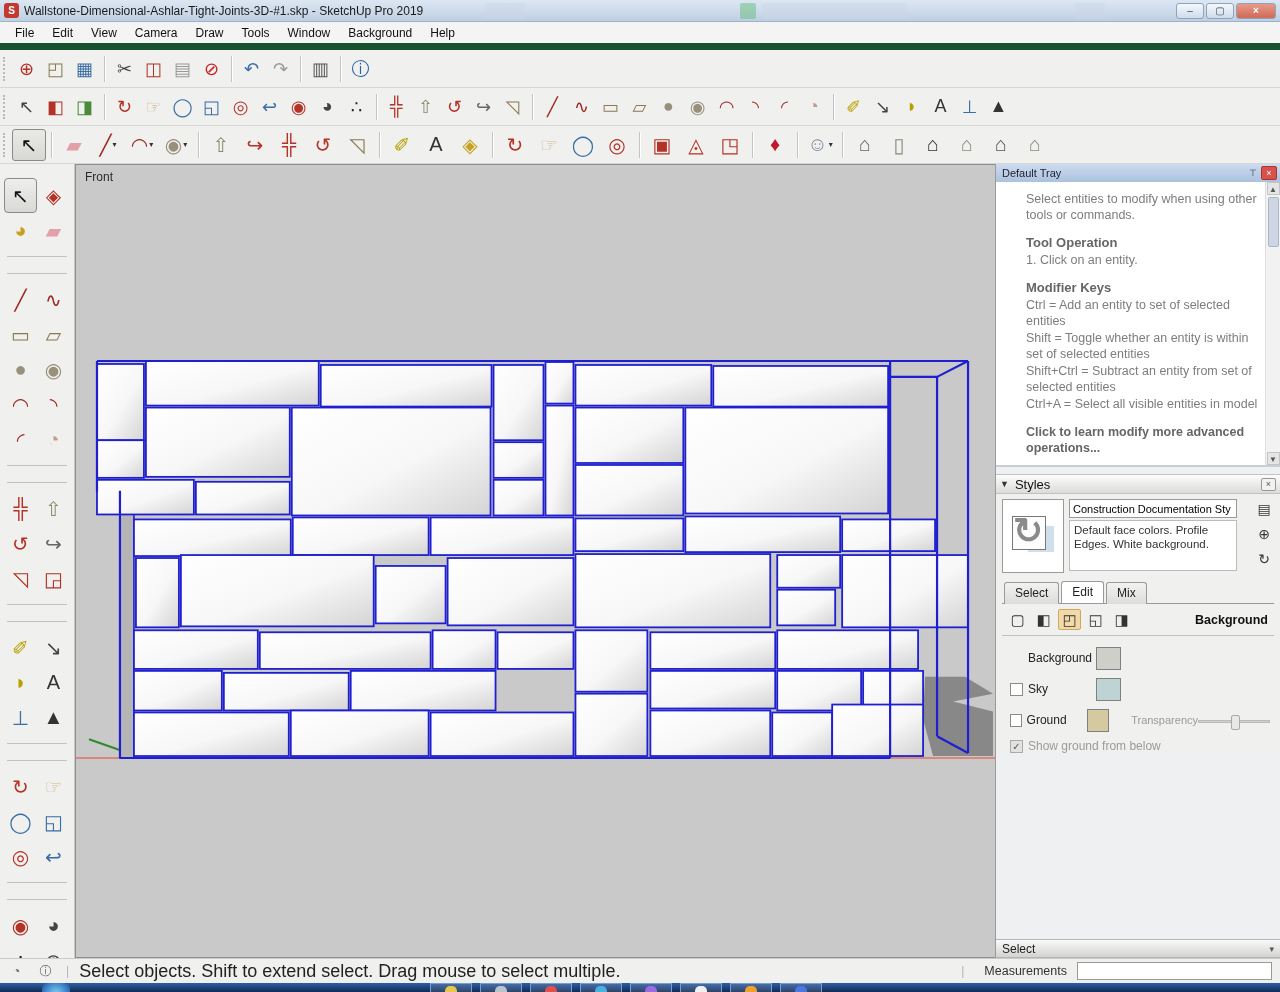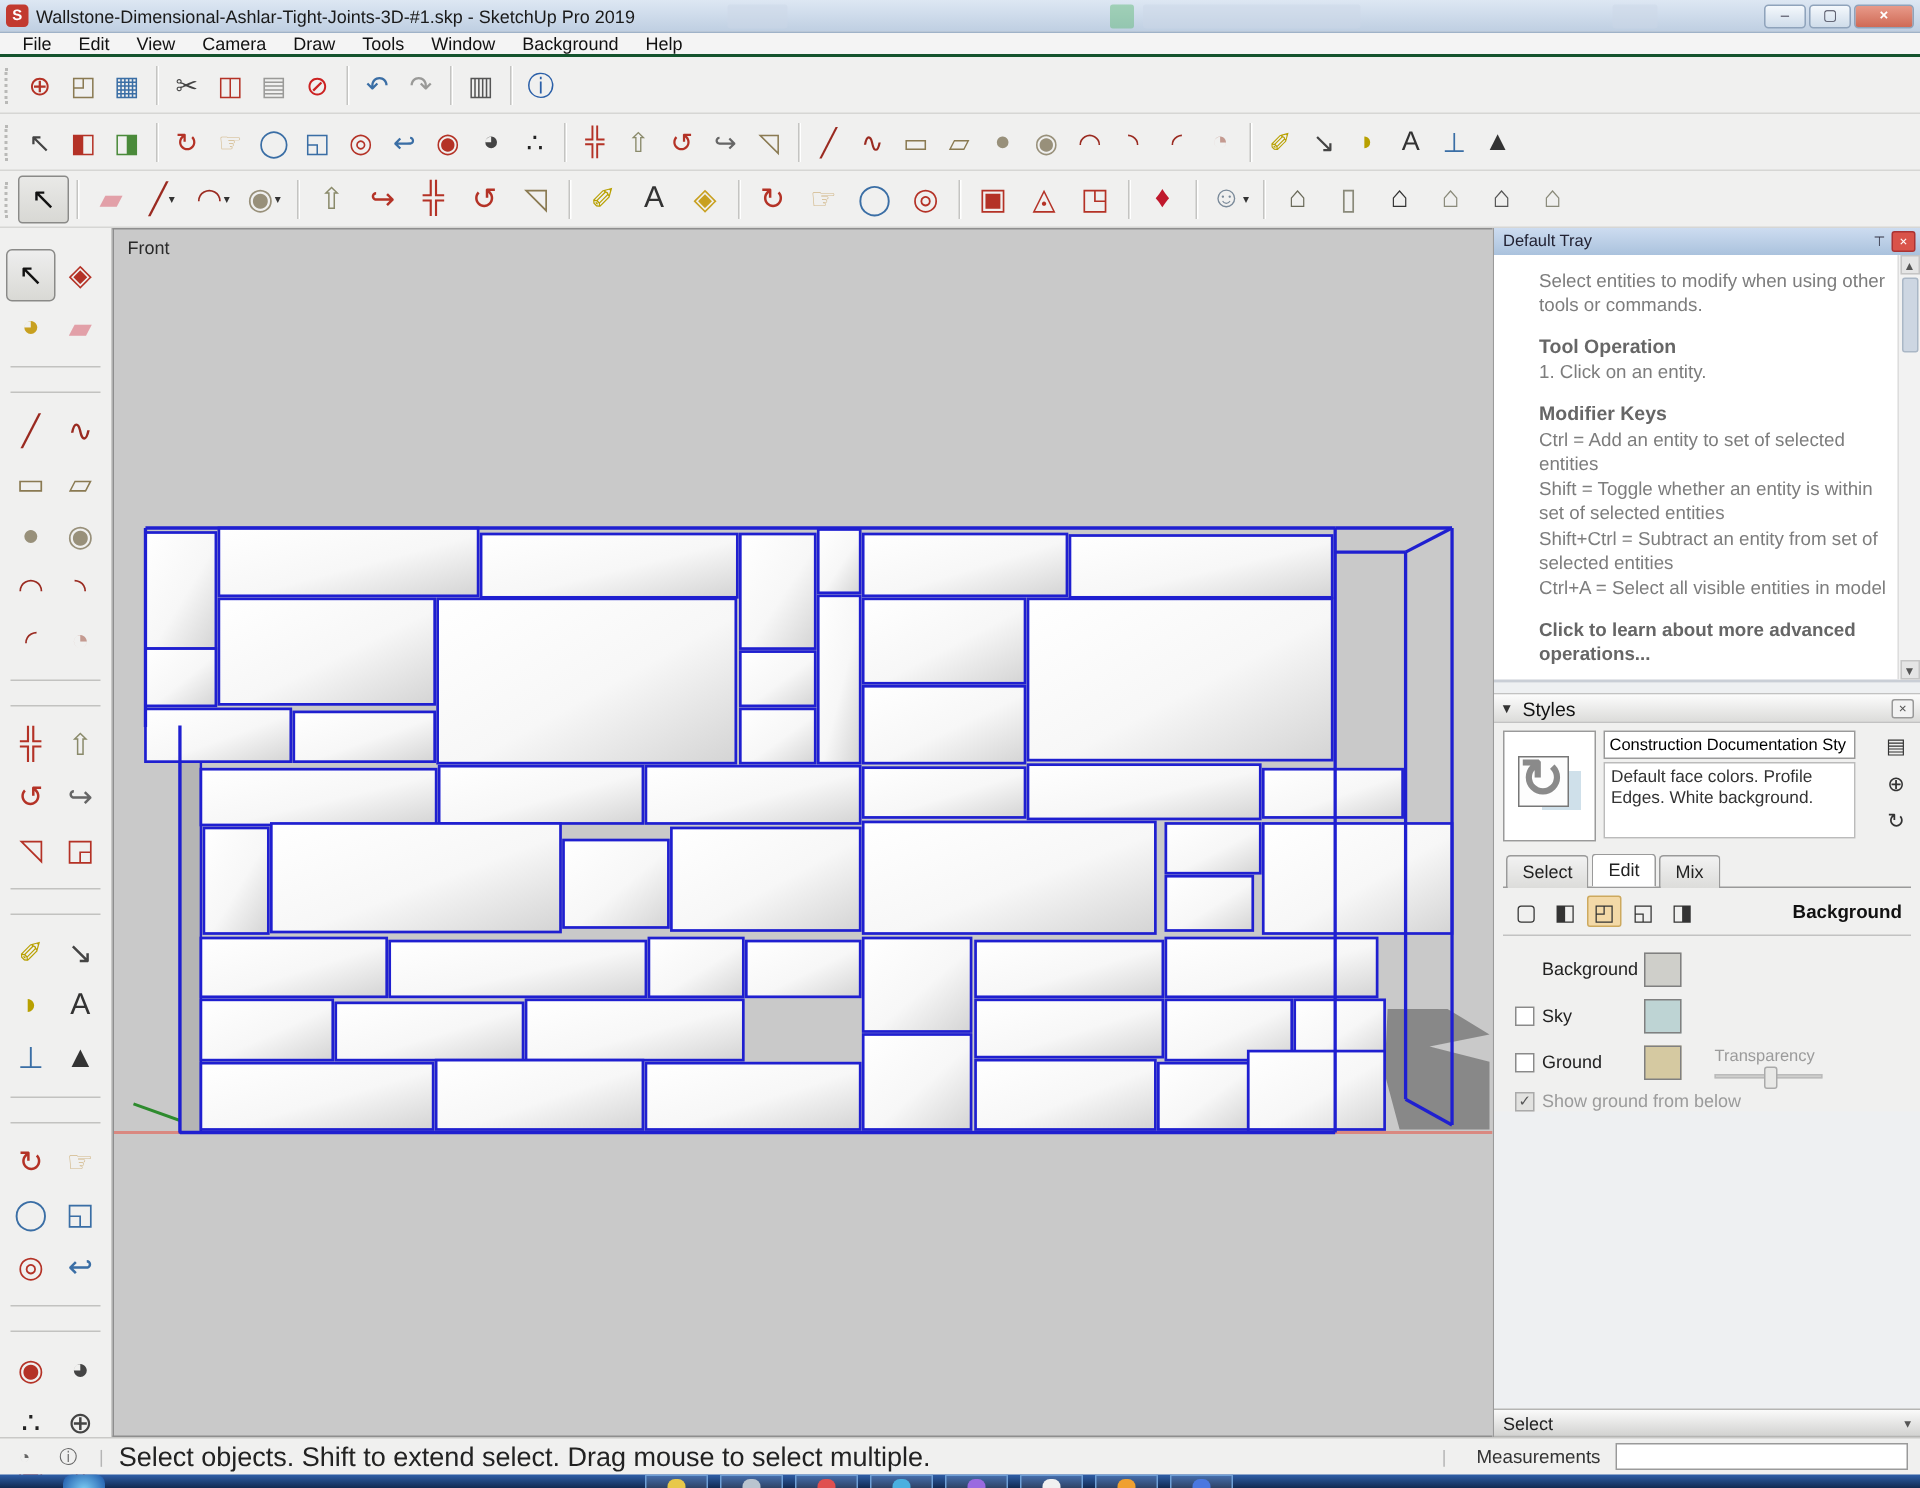--- a/index.html
+++ b/index.html
@@ -13,21 +13,21 @@
   .ghost { position:absolute; top:3px; height:16px; border-radius:2px; opacity:.45; }
   .g1 { left:485px; width:40px; background:#cdd8e6; }
   .g2 { left:740px; width:16px; background:#5cb870; }
   .g3 { left:762px; width:145px; background:#cdd8e6; }
   .g4 { left:1075px; width:30px; background:#cdd8e6; }
   .win-controls { margin-left:auto; display:flex; }
   .win-btn { width:28px; height:16px; border:1px solid #8fa3bb; border-radius:3px; background:linear-gradient(#f4f8fc,#cfdcea); margin-left:2px; font-size:10px; line-height:14px; text-align:center; color:#445; }
   .win-btn.close { width:40px; background:linear-gradient(#e89a8a,#cf6a55); color:#fff; font-weight:bold; }
 
   
-  .menubar { height:16px; background:#f4f4f4; display:flex; align-items:center; padding-left:6px; border-bottom:2px solid #14532d; }
+  .menubar { height:28px; background:#f4f4f4; display:flex; align-items:center; padding-left:6px; border-bottom:7px solid #14532d; }
   .menu-item { padding:2px 9px; color:#111; }
 
   
   .tbrow { background:#f0f0ef; display:flex; align-items:center; border-bottom:1px solid #d6d6d4; }
   .tb1 { height:38px; } .tb2 { height:38px; } .tb3 { height:38px; }
   .tb-handle { width:5px; height:24px; margin:0 4px 0 3px; border-left:2px dotted #b9b9b7; }
   .tb-sep { width:1px; height:26px; background:#c4c4c2; box-shadow:1px 0 0 #ffffff; margin:0 5px; }
   .tb-icon { width:29px; height:30px; display:flex; align-items:center; justify-content:center; font-size:18px; position:relative; }
   .tb-icon .dd { font-size:8px; color:#333; margin-left:1px; }
   .tb-icon.active-tool { border:1px solid #8a8a88; background:linear-gradient(#e9e9e7,#d8d8d4); border-radius:3px; width:34px; height:32px; }
@@ -81,21 +81,21 @@
   .editbar { display:flex; align-items:center; padding:5px 4px; border-bottom:1px solid #c2c2c2; }
   .ebtn { width:23px; height:21px; display:flex; align-items:center; justify-content:center; font-size:15px; color:#333; margin-right:3px; border:1px solid transparent; }
   .ebtn.selected { background:#f3d9a7; border:1px solid #cda95e; border-radius:2px; }
   .editbar-label { margin-left:auto; font-weight:bold; font-size:12.5px; color:#111; padding-right:2px; }
   .bgsec { padding:10px 4px 0 8px; }
   .bgrow { display:flex; align-items:center; margin-bottom:7px; height:24px; }
   .bgrow .lbl { width:60px; font-size:12px; color:#222; }
   .cb { width:13px; height:13px; border:1px solid #8a8a8a; background:#fff; margin-right:5px; font-size:10px; line-height:12px; text-align:center; color:#555; }
   .cb.checked.disabled { background:#e2e2e0; border-color:#aaa; }
   .swatch { width:25px; height:23px; border:1px solid #808080; margin-left:8px; }
-  .transp { margin-left:22px; display:flex; flex-direction:column; font-size:11px; color:#9b9b9b; }
+  .transp { margin-left:22px; display:flex; flex-direction:row; font-size:11px; color:#9b9b9b; }
   .slider { width:72px; height:3px; background:#cfcfcd; border:1px solid #bbb; position:relative; margin-top:6px; }
   .slider .thumb { position:absolute; left:32px; top:-6px; width:9px; height:15px; background:#e8e8e6; border:1px solid #aaa; border-radius:2px; }
   .showground { display:flex; align-items:center; color:#9b9b9b; font-size:12px; margin-top:2px; }
   .select-bar { margin-top:auto; height:19px; background:linear-gradient(#fafafa,#d3d3d1); border-top:1px solid #b5b5b3; border-bottom:1px solid #b5b5b3; display:flex; align-items:center; padding:0 6px; font-size:12px; color:#222; }
   .select-bar .caret { margin-left:auto; font-size:9px; color:#555; }
 
   
   .statusbar { height:25px; background:#f0f0ef; border-top:1px solid #c9c9c7; display:flex; align-items:center; padding:0 8px; }
   .st-icon { width:17px; height:17px; border-radius:50%; font-size:12px; line-height:16px; text-align:center; color:#666; margin-right:12px; }
   .st-div { color:#b5b5b5; margin:0 10px 0 0; }
@@ -531,21 +531,21 @@
       <div class="instructor-wrap">
         <div class="instructor" id="instructor">
             <div class="ip">Select entities to modify when using other tools or commands.</div>
             <div class="ih">Tool Operation</div>
             <div class="ip">1. Click on an entity.</div>
             <div class="ih">Modifier Keys</div>
             <div class="ip">Ctrl = Add an entity to set of selected entities</div>
             <div class="ip">Shift = Toggle whether an entity is within set of selected entities</div>
             <div class="ip">Shift+Ctrl = Subtract an entity from set of selected entities</div>
             <div class="ip">Ctrl+A = Select all visible entities in model</div>
-            <div class="ilink">Click to learn about more advanced operations...</div>
+            <div class="ilink">Click to learn modify more advanced operations...</div>
           </div>
         <div class="iscroll">
           <div class="iarrow">▲</div>
           <div class="ithumb"></div>
           <div class="spacer"></div>
           <div class="iarrow">▼</div>
         </div>
       </div>
 
       <div class="styles-panel">

